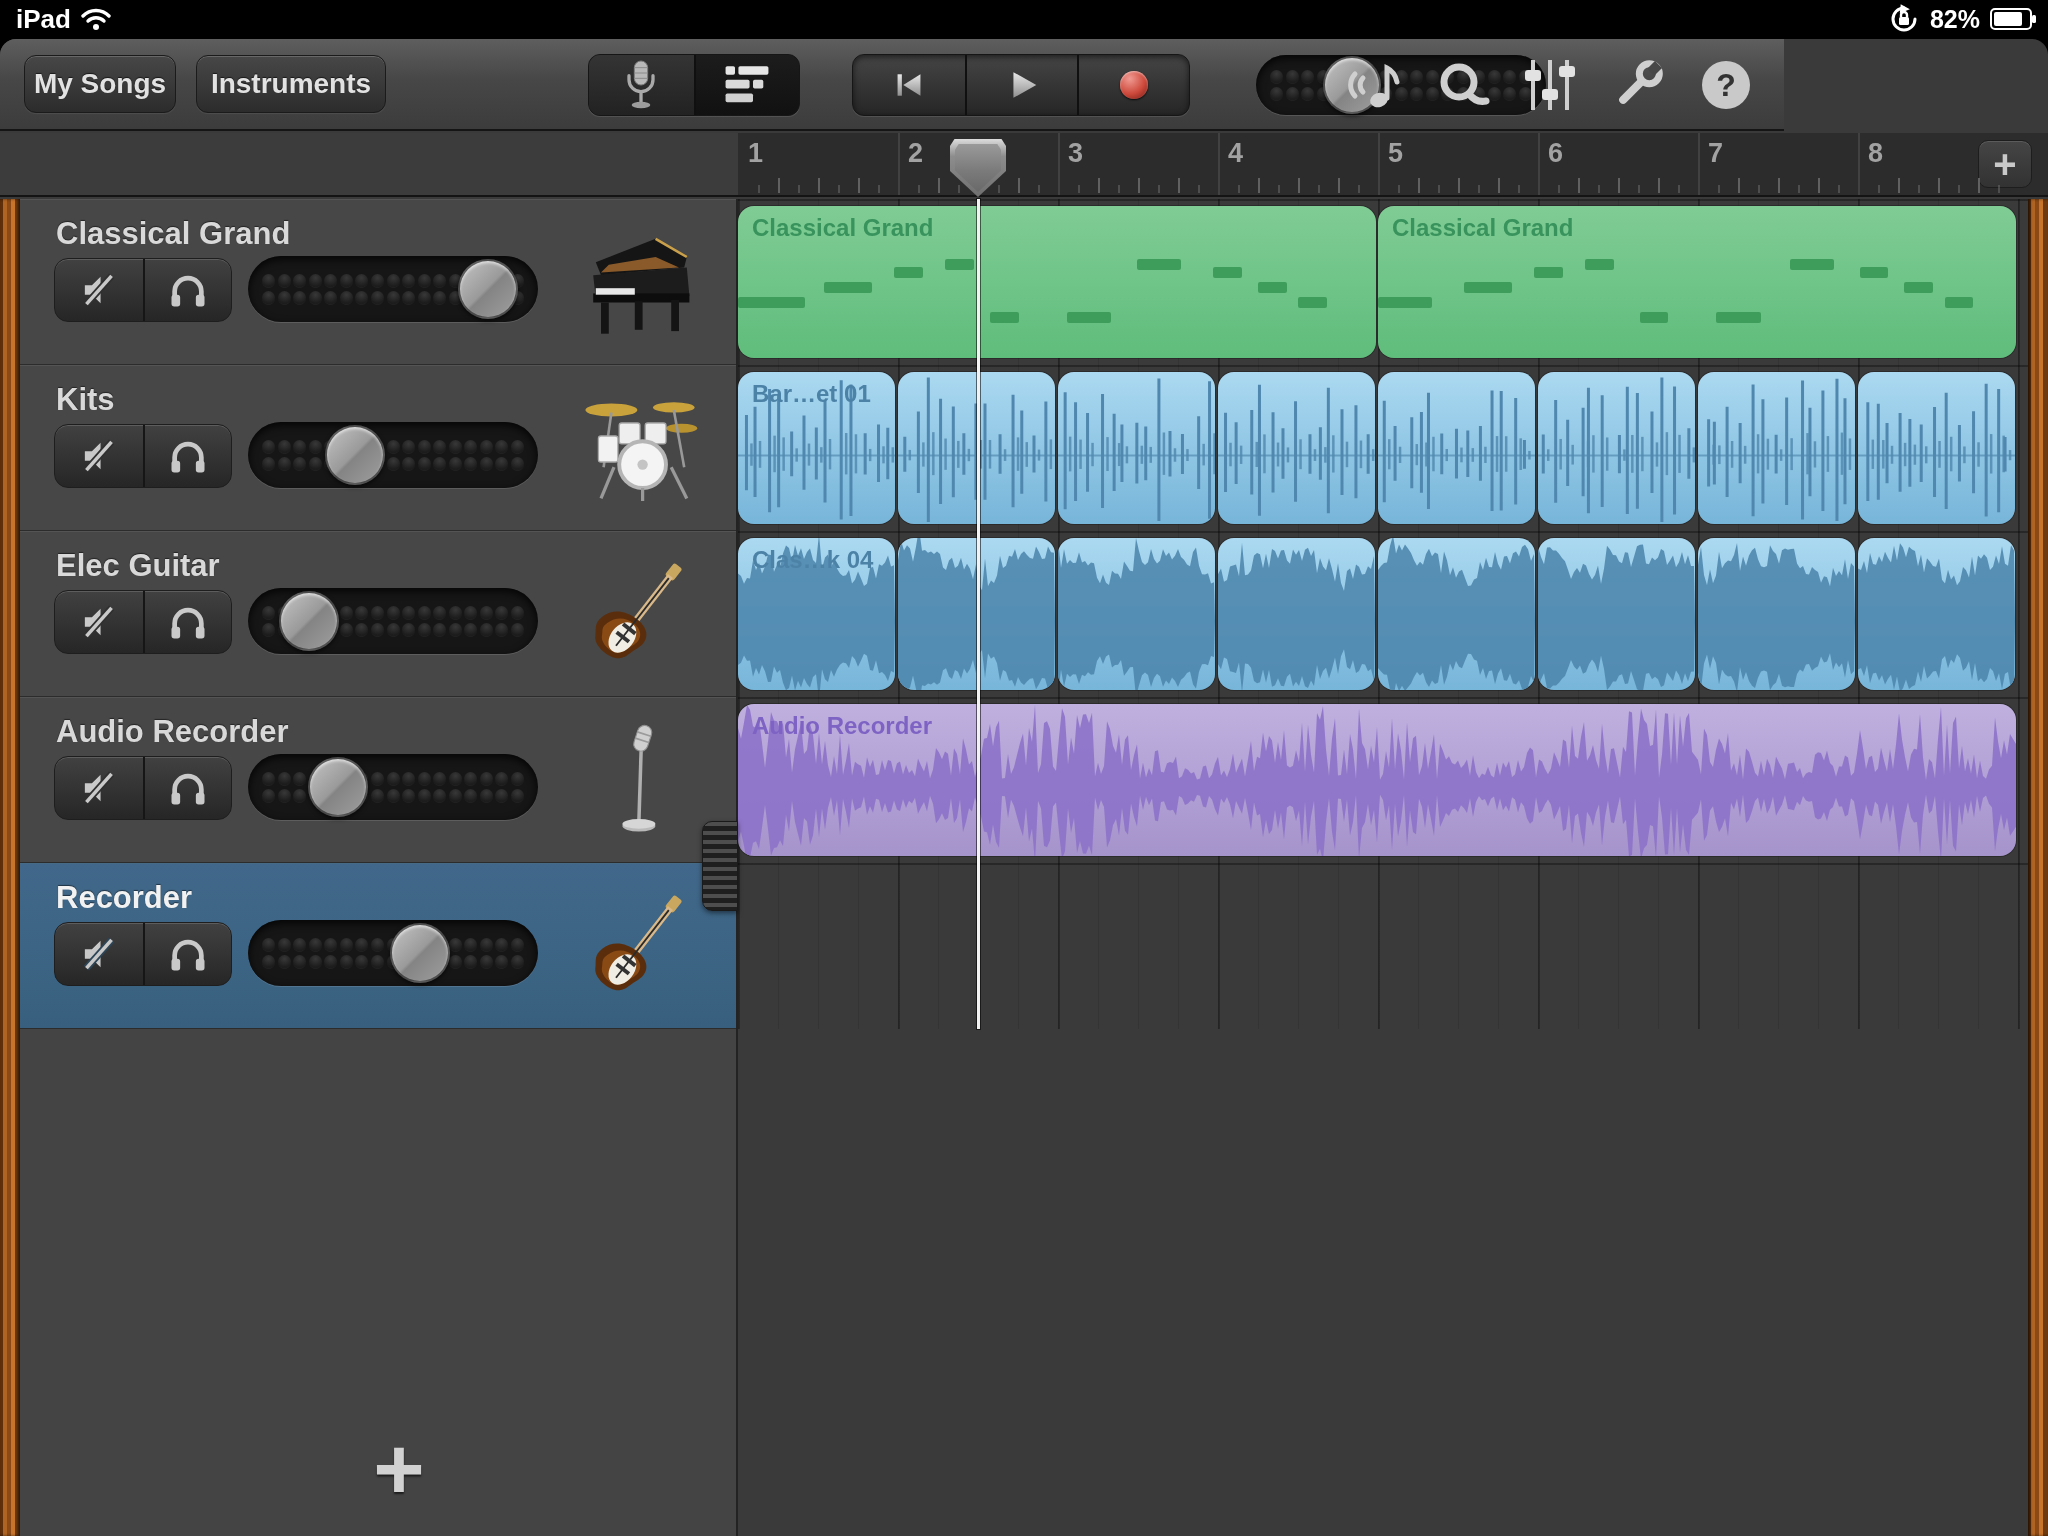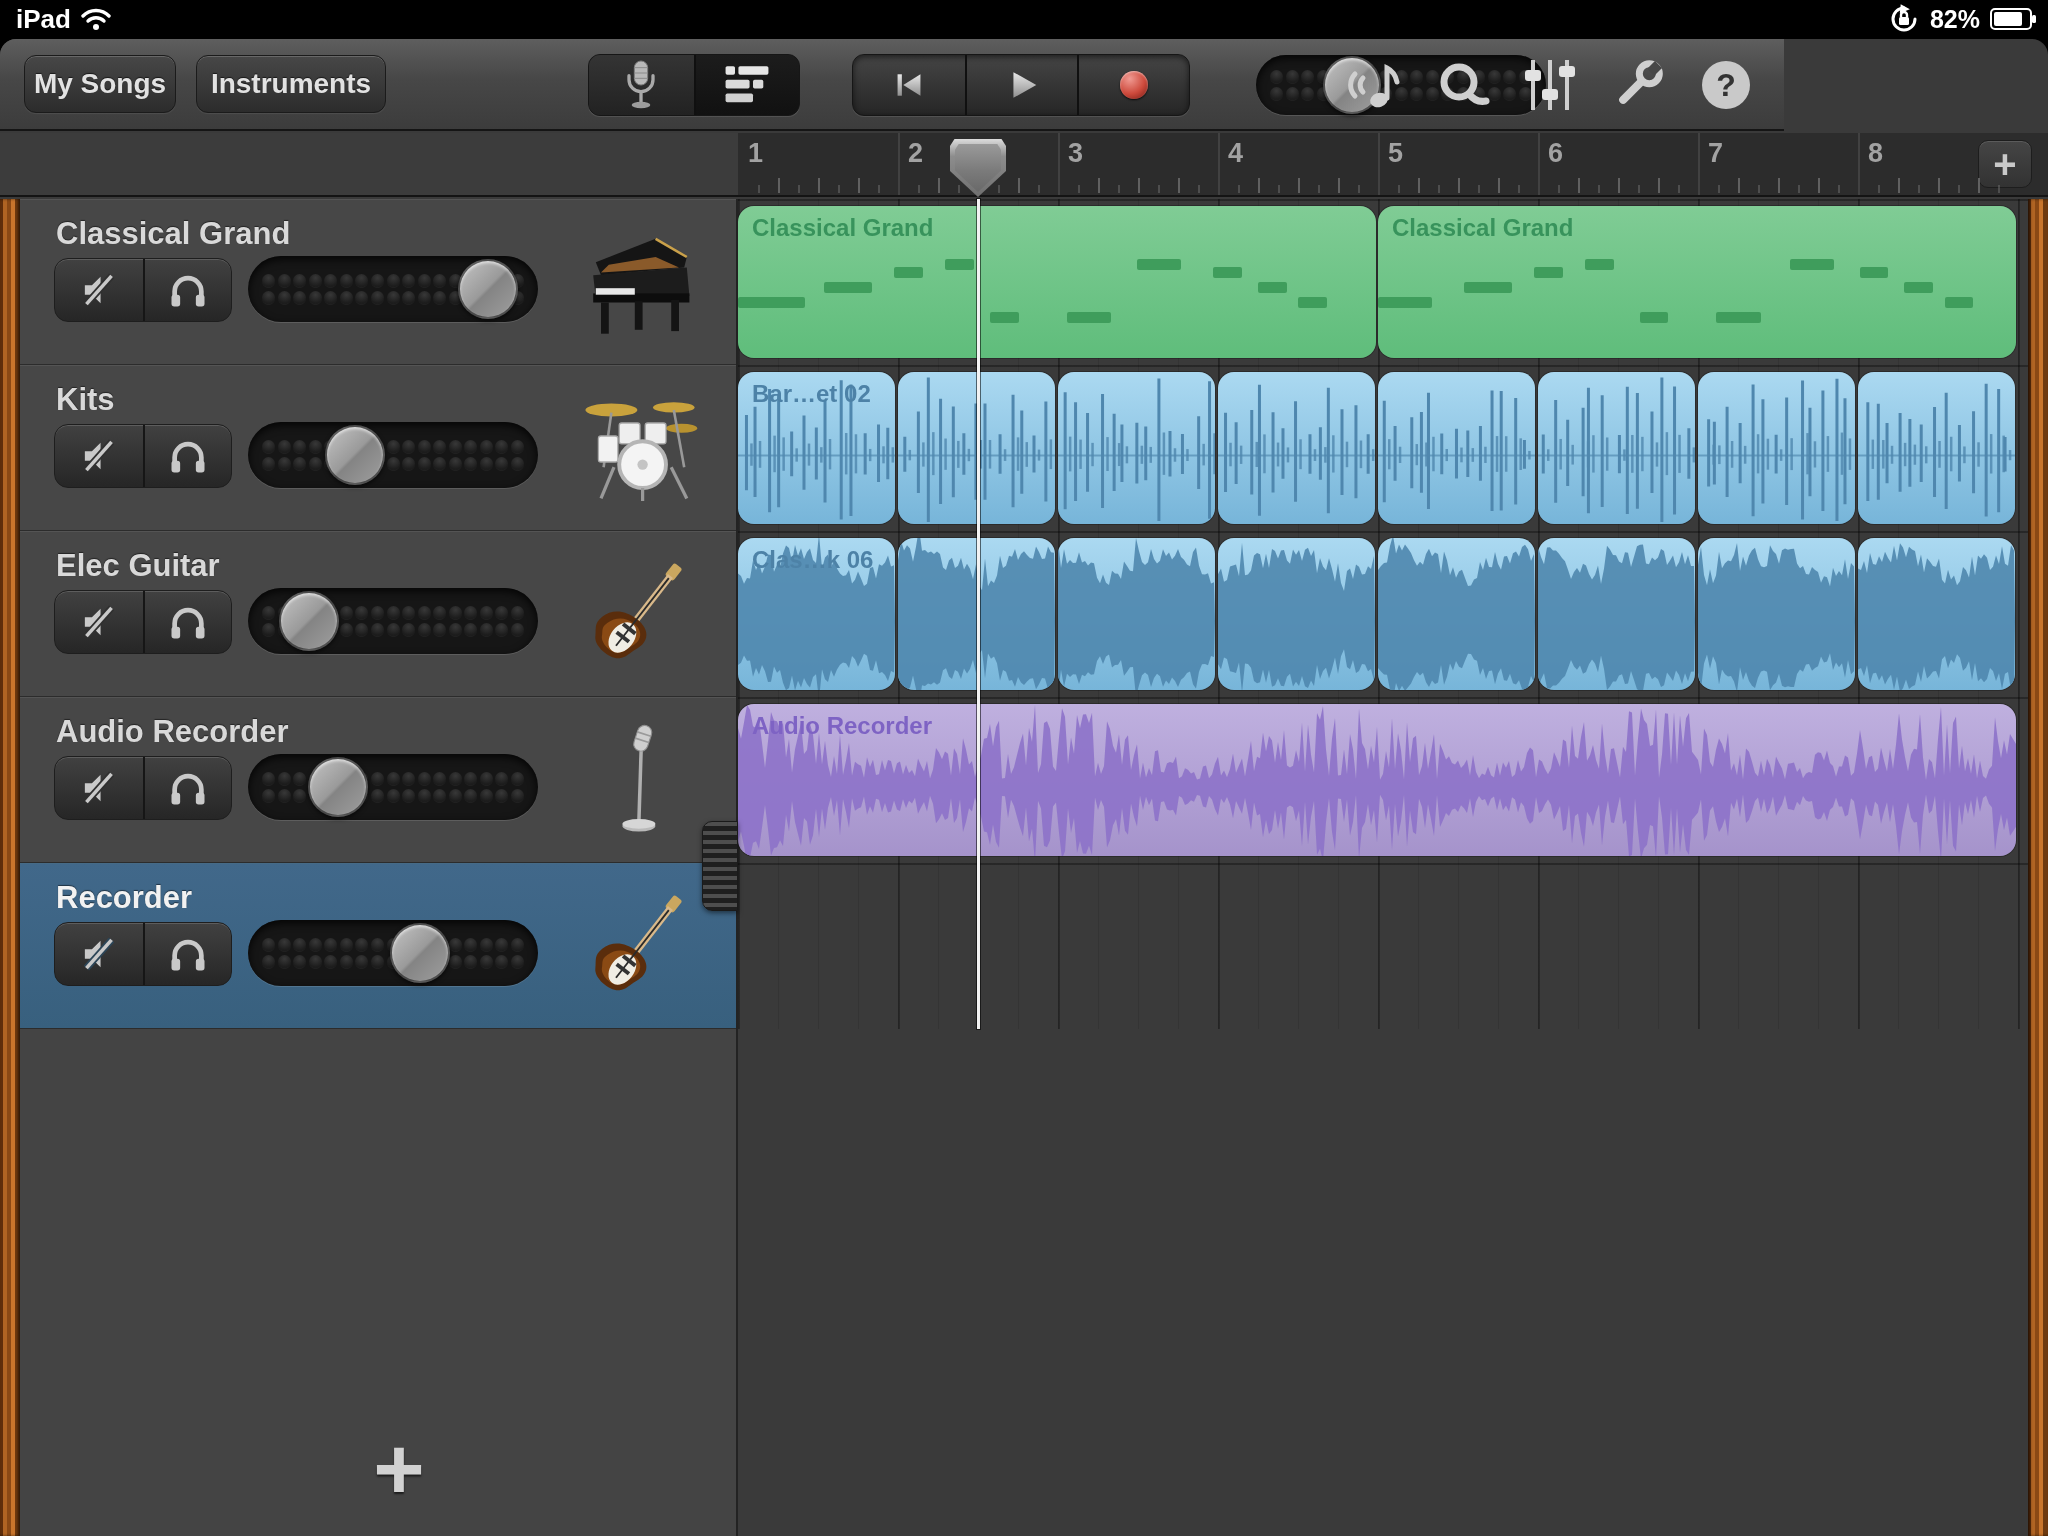--- a/index.html
+++ b/index.html
@@ -799,21 +799,21 @@
             <line x1="108.20929469373077" y1="61.013864439990385" x2="108.20929469373077" y2="102.42177963334137" stroke="#4f87ae" stroke-width="2.5" opacity="0.8"></line>
             <line x1="112.96376437922939" y1="12.476503836326316" x2="112.96376437922939" y2="144.05497173912264" stroke="#4f87ae" stroke-width="3"></line>
             <line x1="117.96376437922939" y1="62.262951150897905" x2="117.96376437922939" y2="101.38087404091843" stroke="#4f87ae" stroke-width="2.5" opacity="0.8"></line>
             <line x1="127.17561750290916" y1="61.31794405426831" x2="127.17561750290916" y2="102.53974755387195" stroke="#4f87ae" stroke-width="3"></line>
             <line x1="132.17561750290918" y1="76.9153832162805" x2="132.17561750290918" y2="89.17051398643294" stroke="#4f87ae" stroke-width="2.5" opacity="0.8"></line>
             <line x1="140.51152128711342" y1="52.611869320347914" x2="140.51152128711342" y2="109.9399110777043" stroke="#4f87ae" stroke-width="3"></line>
             <line x1="145.51152128711342" y1="74.30356079610438" x2="145.51152128711342" y2="91.34703266991303" stroke="#4f87ae" stroke-width="2.5" opacity="0.8"></line>
             <line x1="149.78229327602313" y1="55.72486909255386" x2="149.78229327602313" y2="107.29386127132923" stroke="#4f87ae" stroke-width="3"></line>
             <line x1="154.78229327602313" y1="75.23746072776616" x2="154.78229327602313" y2="90.56878272686154" stroke="#4f87ae" stroke-width="2.5" opacity="0.8"></line>
           </svg>
-          <div class="rlabel">Bar…et 02</div>
+          <div class="rlabel">Bar…et 01</div>
         </div>
         <div class="region loopseg" style="left: 160px; top: 173px; width: 157px;">
           <svg class="wsvg" width="157" height="152" viewBox="0 0 157 152">
             <line x1="0" y1="83.60000000000001" x2="157" y2="83.60000000000001" stroke="#4f87ae" stroke-width="2" opacity="0.65"></line>
             <line x1="6.811329369805754" y1="64.66253704380244" x2="6.811329369805754" y2="99.69684351276794" stroke="#4f87ae" stroke-width="3"></line>
             <line x1="11.811329369805755" y1="77.91876111314075" x2="11.811329369805755" y2="88.3343657390494" stroke="#4f87ae" stroke-width="2.5" opacity="0.8"></line>
             <line x1="20.38161742469296" y1="39.5113524131477" x2="20.38161742469296" y2="121.07535044882448" stroke="#4f87ae" stroke-width="3"></line>
             <line x1="25.38161742469296" y1="70.37340572394432" x2="25.38161742469296" y2="94.62216189671308" stroke="#4f87ae" stroke-width="2.5" opacity="0.8"></line>
             <line x1="30.33514014966786" y1="5.416674814224265" x2="30.33514014966786" y2="150.0558264079094" stroke="#4f87ae" stroke-width="3"></line>
             <line x1="35.335140149667865" y1="60.14500244426729" x2="35.335140149667865" y2="103.14583129644394" stroke="#4f87ae" stroke-width="2.5" opacity="0.8"></line>
@@ -1022,21 +1022,21 @@
             <line x1="140.65871359206736" y1="16.953793257661175" x2="140.65871359206736" y2="140.24927573098802" stroke="#4f87ae" stroke-width="3"></line>
             <line x1="145.65871359206736" y1="63.60613797729836" x2="145.65871359206736" y2="100.26155168558472" stroke="#4f87ae" stroke-width="2.5" opacity="0.8"></line>
             <line x1="147.06555956937373" y1="65.03342155102641" x2="147.06555956937373" y2="99.38159168162757" stroke="#4f87ae" stroke-width="3"></line>
             <line x1="152.06555956937373" y1="78.03002646530793" x2="152.06555956937373" y2="88.2416446122434" stroke="#4f87ae" stroke-width="2.5" opacity="0.8"></line>
           </svg>
         </div>
         <div class="region loopseg" style="left: 0px; top: 339px; width: 157px;">
           <svg class="wsvg" width="157" height="152" viewBox="0 0 157 152">
             <polygon points="0,83.60000000000001 0,35.4 3,38.0 6,45.8 9,40.1 12,40.4 15,22.4 18,32.0 21,24.8 24,35.4 27,28.4 30,16.4 33,16.9 36,33.8 39,26.8 42,30.0 45,15.6 48,7.4 51,10.0 54,23.5 57,7.1 60,17.8 63,10.2 66,21.1 69,14.1 72,10.5 75,22.1 78,25.1 81,-3.8 84,30.6 87,19.5 90,16.4 93,29.7 96,22.4 99,30.4 102,35.6 105,38.1 108,37.3 111,32.0 114,45.4 117,41.8 120,33.5 123,40.5 126,47.9 129,45.7 132,29.9 135,29.0 138,40.6 141,26.3 144,27.7 147,24.4 150,17.4 153,28.5 156,27.2 157,83.60000000000001 156,134.4 153,133.1 150,143.1 147,136.9 144,133.9 141,135.2 138,122.3 135,132.7 132,131.9 129,117.7 126,115.7 123,122.4 120,128.7 117,121.2 114,118.0 111,130.1 108,125.3 105,124.5 102,126.8 99,131.5 96,138.7 93,132.1 90,144.1 87,141.3 84,131.3 81,162.2 78,136.3 75,139.0 72,149.4 69,146.1 66,139.9 63,149.6 60,142.8 57,152.5 54,137.6 51,149.9 48,152.2 45,144.8 42,131.9 39,134.7 36,128.4 33,143.7 30,144.1 27,133.3 24,127.0 21,136.5 18,130.0 15,138.7 12,122.5 9,122.7 6,117.6 3,124.7 0,126.9 " fill="#4f87ae" opacity="0.9"></polygon>
           </svg>
-          <div class="rlabel">Clas…k 06</div>
+          <div class="rlabel">Clas…k 04</div>
         </div>
         <div class="region loopseg" style="left: 160px; top: 339px; width: 157px;">
           <svg class="wsvg" width="157" height="152" viewBox="0 0 157 152">
             <polygon points="0,83.60000000000001 0,22.2 3,2.8 6,12.4 9,7.3 12,10.5 15,23.8 18,8.7 21,-10.0 24,12.8 27,12.1 30,14.7 33,13.6 36,16.1 39,13.4 42,15.9 45,29.6 48,31.9 51,22.5 54,19.7 57,29.9 60,27.8 63,19.7 66,31.5 69,25.8 72,30.8 75,41.3 78,26.3 81,47.4 84,52.2 87,20.6 90,48.3 93,42.4 96,45.0 99,37.4 102,17.8 105,29.9 108,27.8 111,17.8 114,18.8 117,11.1 120,21.9 123,16.0 126,13.2 129,17.1 132,20.1 135,20.7 138,8.4 141,13.9 144,20.9 147,20.5 150,8.4 153,14.2 156,14.7 157,83.60000000000001 156,145.6 153,146.0 150,151.2 147,140.4 144,140.0 141,146.3 138,151.3 135,140.2 132,140.7 129,143.4 126,147.0 123,144.4 120,139.1 117,148.8 114,141.9 111,142.8 108,133.8 105,131.9 102,142.8 99,125.2 96,118.4 93,120.7 90,115.4 87,140.3 84,111.9 81,116.2 78,135.2 75,121.7 72,131.1 69,135.6 66,130.5 63,141.1 60,133.8 57,131.9 54,141.1 51,138.6 48,130.2 45,132.2 42,144.6 39,146.7 36,144.3 33,146.6 30,145.6 27,147.9 24,147.3 21,167.9 18,151.0 15,137.4 12,149.4 9,152.2 6,147.7 3,156.3 0,138.8 " fill="#4f87ae" opacity="0.9"></polygon>
           </svg>
         </div>
         <div class="region loopseg" style="left: 320px; top: 339px; width: 157px;">
           <svg class="wsvg" width="157" height="152" viewBox="0 0 157 152">
             <polygon points="0,83.60000000000001 0,1.9 3,30.1 6,11.2 9,25.8 12,21.9 15,25.1 18,24.8 21,14.2 24,24.5 27,22.9 30,27.4 33,24.6 36,25.2 39,39.8 42,45.2 45,36.6 48,44.8 51,46.9 54,32.7 57,35.5 60,35.7 63,41.0 66,23.4 69,27.9 72,32.8 75,33.3 78,-0.1 81,12.9 84,23.9 87,26.9 90,24.3 93,10.9 96,21.0 99,25.6 102,22.8 105,11.3 108,18.0 111,14.4 114,21.4 117,17.7 120,11.1 123,19.1 126,21.8 129,26.4 132,28.3 135,13.9 138,9.4 141,27.8 144,36.3 147,36.6 150,35.2 153,45.5 156,44.2 157,83.60000000000001 156,119.1 153,117.9 150,127.2 147,125.9 144,126.2 141,133.8 138,150.4 135,146.3 132,133.4 129,135.0 126,139.2 123,141.7 120,148.9 117,142.9 114,139.6 111,145.9 108,142.6 105,148.7 102,138.3 99,135.8 96,139.9 93,149.0 90,136.9 87,134.6 84,137.3 81,147.2 78,158.9 75,128.9 72,129.3 69,133.7 66,137.8 63,122.0 60,126.7 57,126.9 54,129.4 51,116.6 48,118.5 45,125.9 42,118.2 39,123.0 36,136.2 33,136.7 30,134.2 27,138.2 24,136.8 21,146.1 18,136.5 15,136.2 12,139.1 9,135.7 6,148.8 3,131.8 0,157.1 " fill="#4f87ae" opacity="0.9"></polygon>
           </svg>

